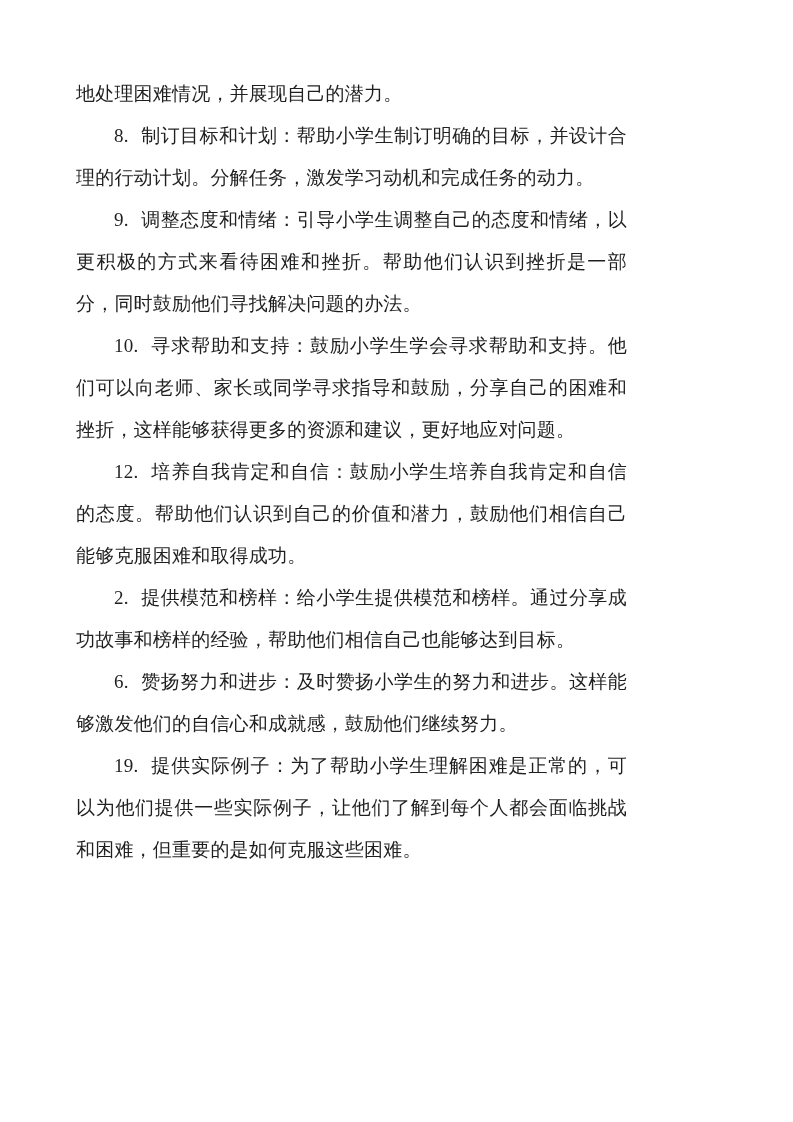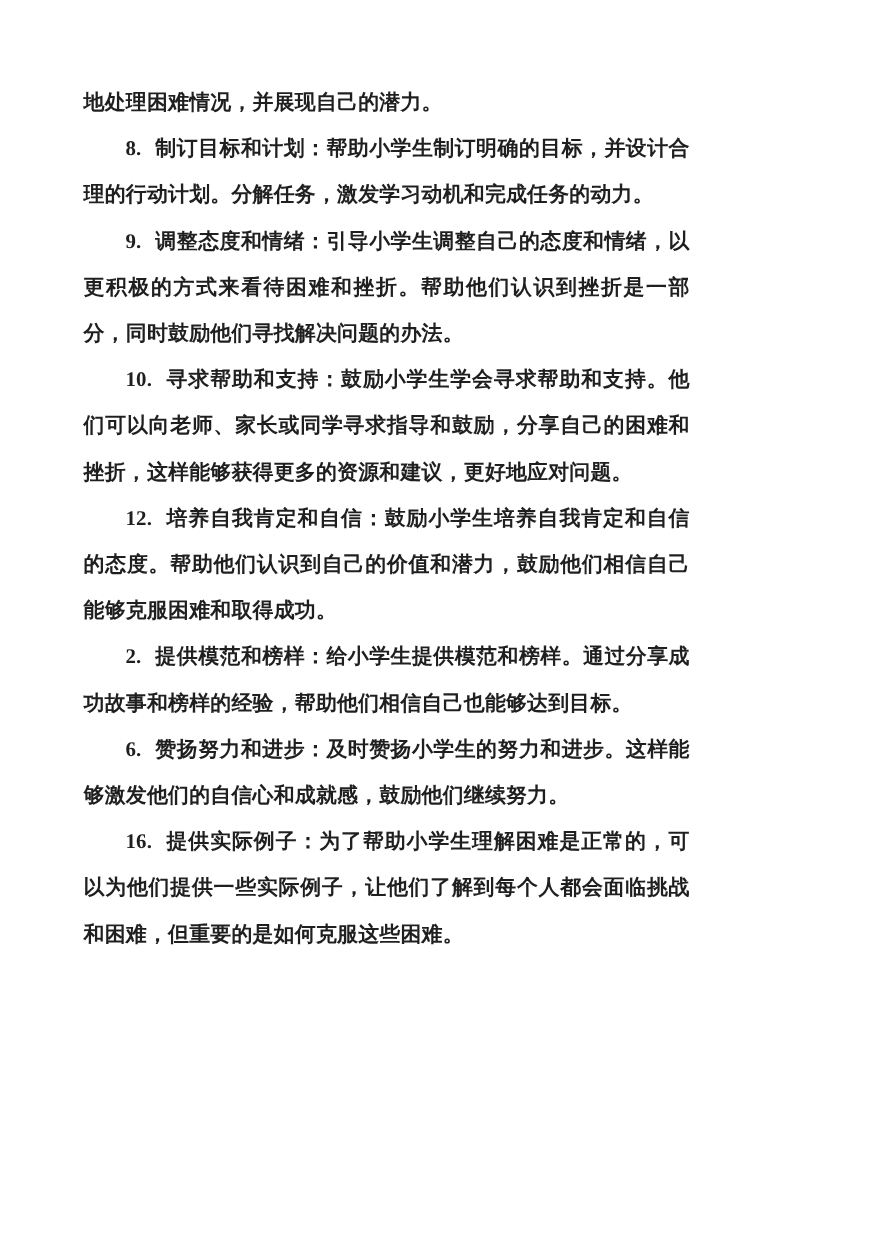--- a/index.html
+++ b/index.html
@@ -10,21 +10,20 @@
   .page {
     position: relative;
     width: 702px;
     height: 1122px;
     background: #ffffff;
     overflow: hidden;
     box-sizing: border-box;
     padding: 73px 75px 0 76px;
     font-family: "Liberation Serif", "DejaVu Serif", serif;
     color: #1f1f1f;
-    font-weight: bold;
   }
   .para {
     margin: 0;
     font-size: 19px;
     line-height: 42px;
     text-align: justify;
     text-align-last: left;
     letter-spacing: 0.2px;
     word-break: break-all;
   }
@@ -50,15 +49,15 @@
   <p class="para numbered"><span class="num">10.</span><span>寻求帮助和支持：鼓励小学生学会寻求帮助和支持。他们可以向老师、家长或同学寻求指导和鼓励，分享自己的困难和挫折，这样能够获得更多的资源和建议，更好地应对问题。</span></p>
 
 
   <p class="para numbered"><span class="num">12.</span><span>培养自我肯定和自信：鼓励小学生培养自我肯定和自信的态度。帮助他们认识到自己的价值和潜力，鼓励他们相信自己能够克服困难和取得成功。</span></p>
 
   <p class="para numbered"><span class="num">2.</span><span>提供模范和榜样：给小学生提供模范和榜样。通过分享成功故事和榜样的经验，帮助他们相信自己也能够达到目标。</span></p>
 
   <p class="para numbered"><span class="num">6.</span><span>赞扬努力和进步：及时赞扬小学生的努力和进步。这样能够激发他们的自信心和成就感，鼓励他们继续努力。</span></p>
 
 
-  <p class="para numbered"><span class="num">16.</span><span>提供实际例子：为了帮助小学生理解困难是正常的，可以为他们提供一些实际例子，让他们了解到每个人都会面临挑战和困难，但重要的是如何克服这些困难。</span></p>
+  <p class="para numbered"><span class="num">19.</span><span>提供实际例子：为了帮助小学生理解困难是正常的，可以为他们提供一些实际例子，让他们了解到每个人都会面临挑战和困难，但重要的是如何克服这些困难。</span></p>
 
 </div>
 
 </body></html>

